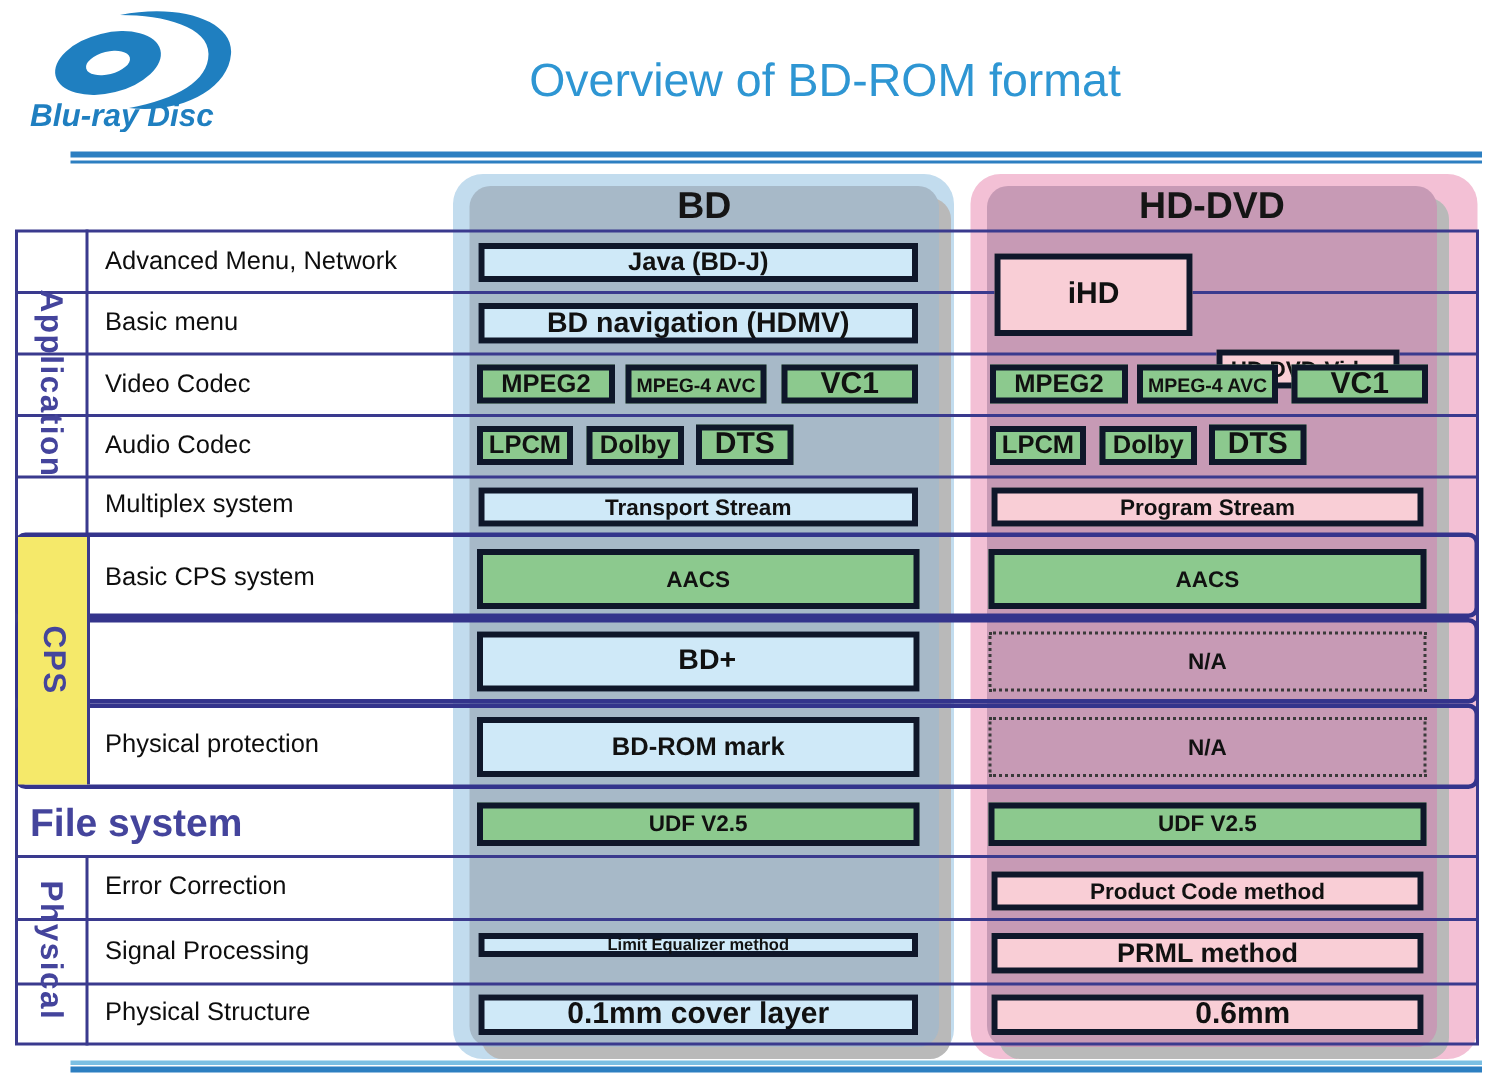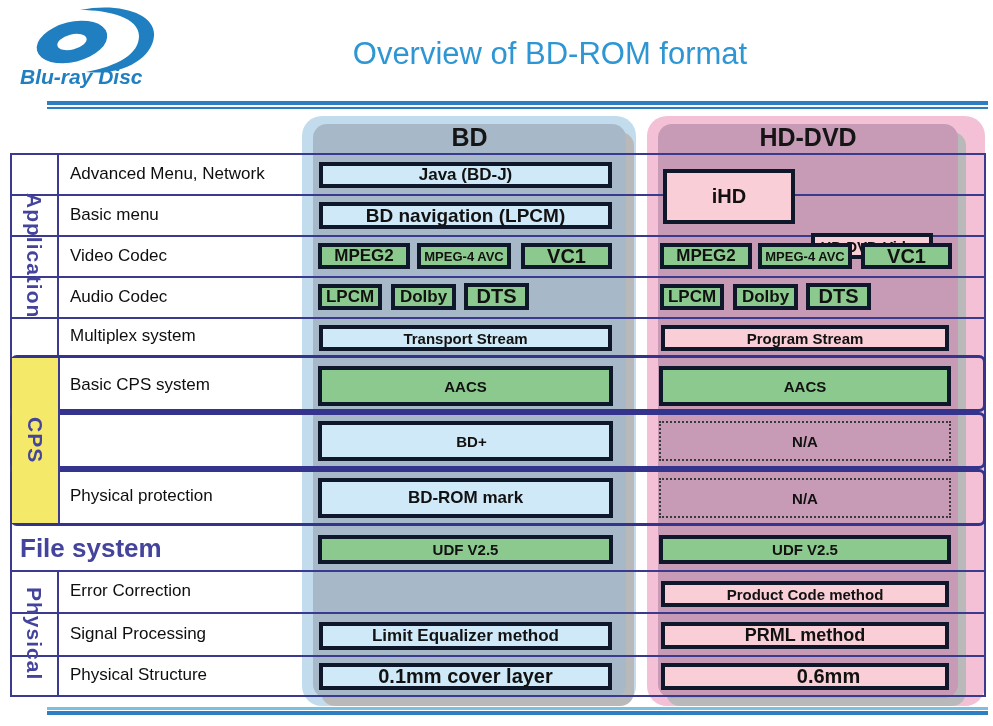--- a/index.html
+++ b/index.html
@@ -90,33 +90,33 @@
   <div class="rowlabel" style="top:235px;height:41px;">Video Codec</div>
   <div class="rowlabel" style="top:276px;height:41px;">Audio Codec</div>
   <div class="rowlabel" style="top:317px;height:38px;">Multiplex system</div>
   <div class="rowlabel" style="top:358px;height:54px;">Basic CPS system</div>
   <div class="rowlabel" style="top:469px;height:54px;">Physical protection</div>
   <div class="rowlabel" style="top:570px;height:42px;">Error Correction</div>
   <div class="rowlabel" style="top:612px;height:43px;">Signal Processing</div>
   <div class="rowlabel" style="top:655px;height:40px;">Physical Structure</div>
 
   <div class="box b-blue" style="left:319px;top:162px;width:293px;height:26px;font-size:17px;">Java (BD-J)</div>
-  <div class="box b-blue" style="left:319px;top:202px;width:293px;height:27px;font-size:19px;">BD navigation (LPCM)</div>
+  <div class="box b-blue" style="left:319px;top:202px;width:293px;height:27px;font-size:19px;">BD navigation (HDMV)</div>
   <div class="box b-green" style="left:318px;top:243px;width:92px;height:26px;font-size:17px;">MPEG2</div>
   <div class="box b-green" style="left:417px;top:243px;width:94px;height:26px;font-size:13px;">MPEG-4 AVC</div>
   <div class="box b-green" style="left:521px;top:243px;width:91px;height:26px;font-size:20px;">VC1</div>
   <div class="box b-green" style="left:318px;top:284px;width:64px;height:26px;font-size:17px;">LPCM</div>
   <div class="box b-green" style="left:391px;top:284px;width:65px;height:26px;font-size:17px;">Dolby</div>
   <div class="box b-green" style="left:464px;top:283px;width:65px;height:27px;font-size:20px;">DTS</div>
   <div class="box b-blue" style="left:319px;top:325px;width:293px;height:26px;font-size:15px;">Transport Stream</div>
   <div class="box b-green" style="left:318px;top:366px;width:295px;height:40px;font-size:15px;">AACS</div>
-  <div class="box b-blue" style="left:318px;top:421px;width:295px;height:40px;font-size:15px;padding-left:12px;">BD+</div>
+  <div class="box b-blue" style="left:318px;top:421px;width:295px;height:40px;font-size:19px;padding-left:12px;">BD+</div>
   <div class="box b-blue" style="left:318px;top:478px;width:295px;height:40px;font-size:17px;">BD-ROM mark</div>
   <div class="box b-green" style="left:318px;top:535px;width:295px;height:29px;font-size:15px;">UDF V2.5</div>
-  <div class="box b-blue" style="left:319px;top:622px;width:293px;height:28px;font-size:17px;">Limit Equalizer method</div>
+  <div class="box b-blue" style="left:319px;top:622px;width:293px;height:16px;font-size:11px;">Limit Equalizer method</div>
   <div class="box b-blue" style="left:319px;top:663px;width:293px;height:27px;font-size:20px;">0.1mm cover layer</div>
 
   <div class="box b-pink" style="left:663px;top:169px;width:132px;height:55px;font-size:20px;">iHD</div>
   <div class="box b-pink" style="left:811px;top:201px;width:122px;height:26px;font-size:15px;margin-top:32px;">HD DVD-Video</div>
   <div class="box b-green" style="left:660px;top:243px;width:92px;height:26px;font-size:17px;">MPEG2</div>
   <div class="box b-green" style="left:758px;top:243px;width:94px;height:26px;font-size:13px;">MPEG-4 AVC</div>
   <div class="box b-green" style="left:861px;top:243px;width:91px;height:26px;font-size:20px;">VC1</div>
   <div class="box b-green" style="left:660px;top:284px;width:64px;height:26px;font-size:17px;">LPCM</div>
   <div class="box b-green" style="left:733px;top:284px;width:65px;height:26px;font-size:17px;">Dolby</div>
   <div class="box b-green" style="left:806px;top:283px;width:65px;height:27px;font-size:20px;">DTS</div>

